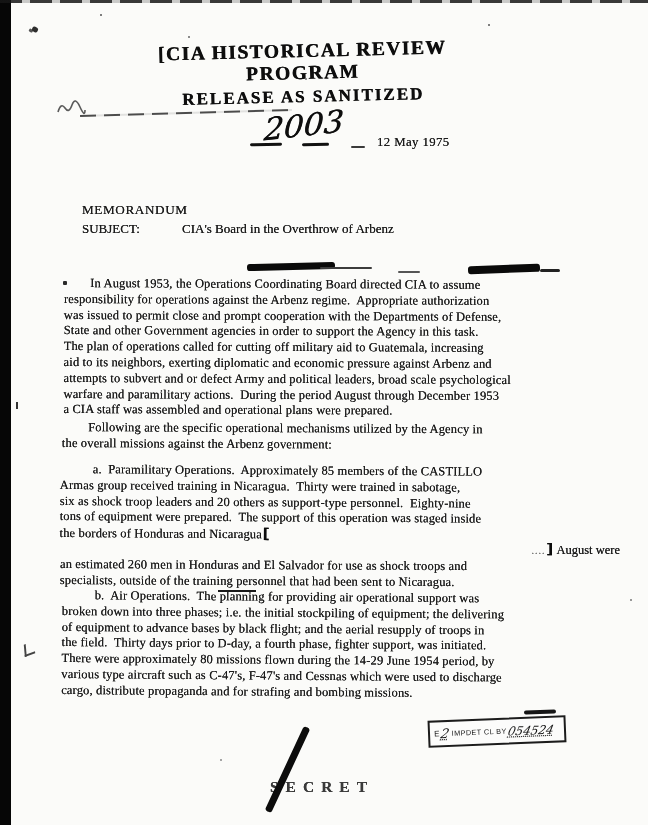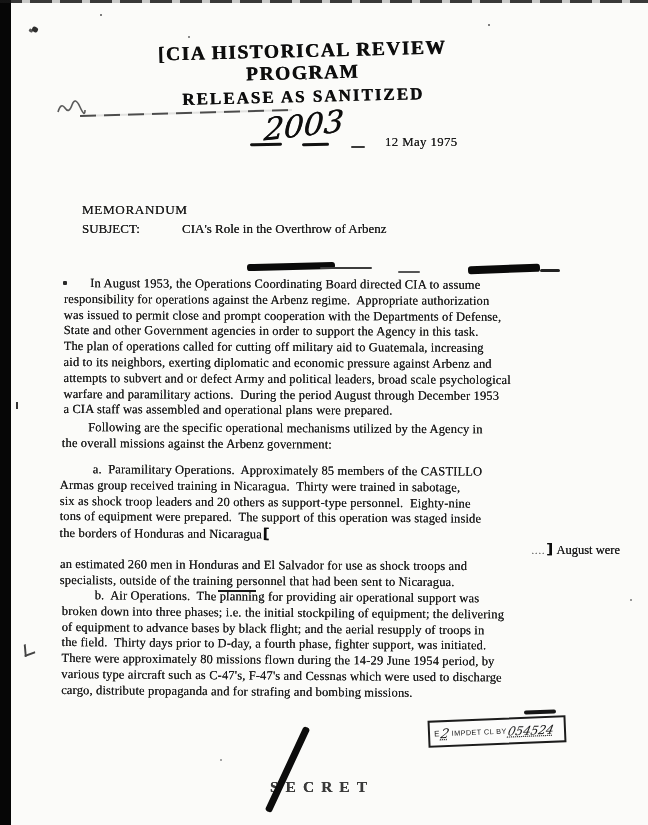--- a/index.html
+++ b/index.html
@@ -26,21 +26,21 @@
   .stamp-underline{position:absolute;left:80px;top:112px;width:212px;height:2px;
     background:repeating-linear-gradient(90deg,#4c4c4c 0 16px,rgba(80,80,80,.15) 16px 24px);
     transform:rotate(-1.6deg);}
   .squiggle{position:absolute;left:56px;top:96px;}
   
   .date-dash{position:absolute;background:#111;border-radius:2px;}
   .d1{left:250px;top:143px;width:32px;height:3px;transform:rotate(-1deg);}
   .d2{left:302px;top:143px;width:27px;height:3px;transform:rotate(-1deg);}
   .d3{left:351px;top:146px;width:14px;height:2px;background:#3a3a3a;}
   .date{position:absolute;left:377px;top:135px;font-size:12.8px;letter-spacing:.4px;
-    text-shadow:0 0 .35px #1d1d1d;margin-left:8px;}
+    text-shadow:0 0 .35px #1d1d1d;}
   
   .memo{position:absolute;left:82px;top:190px;font-size:13.2px;letter-spacing:.6px;
     text-shadow:0 0 .35px #1d1d1d;margin-top:12px;}
   .subject-row{position:absolute;left:82px;top:221px;font-size:13px;text-shadow:0 0 .35px #1d1d1d;}
   .subject-row .lbl{display:inline-block;width:100px;font-family:Liberation Serif, serif;}
   
   .para{position:absolute;white-space:pre-wrap;font-size:12.5px;line-height:15.8px;
     letter-spacing:.15px;width:575px;text-shadow:0 0 .35px #1d1d1d;transform-origin:left top;}
   .p1{left:64px;top:276px;transform:rotate(.25deg);}
   .p2{left:62px;top:420px;transform:rotate(.3deg);}
@@ -103,21 +103,21 @@
   </svg>
   <div class="stamp-underline"></div>
 
   <div class="date-dash d1"></div>
   <div class="date-dash d2"></div>
   <div class="date-dash d3"></div>
   <div class="date">12 May 1975</div>
 
   <div class="memo">MEMORANDUM</div>
   <div class="subject-row">
-    <span class="lbl">SUBJECT:</span><span>CIA's Role in the Overthrow of Arbenz</span>
+    <span class="lbl">SUBJECT:</span><span>CIA's Board in the Overthrow of Arbenz</span>
   </div>
 
   <div class="smear sm1"></div>
   <div class="smear sm1t"></div>
   <div class="smear sm-mid"></div>
   <div class="smear sm2"></div>
   <div class="smear sm2t"></div>
   <div class="mark-para1"></div>
 
   <div class="para p1"><span>        In August 1953, the Operations Coordinating Board directed CIA to assume

